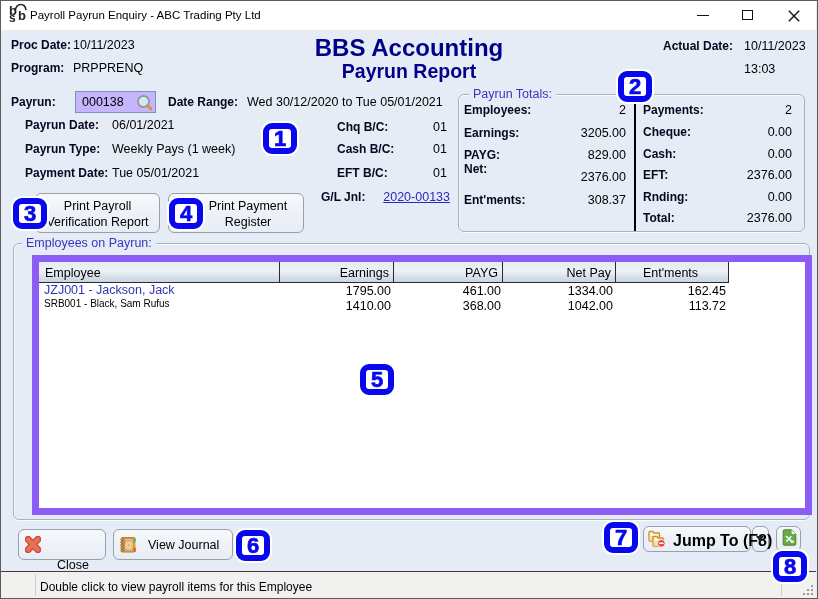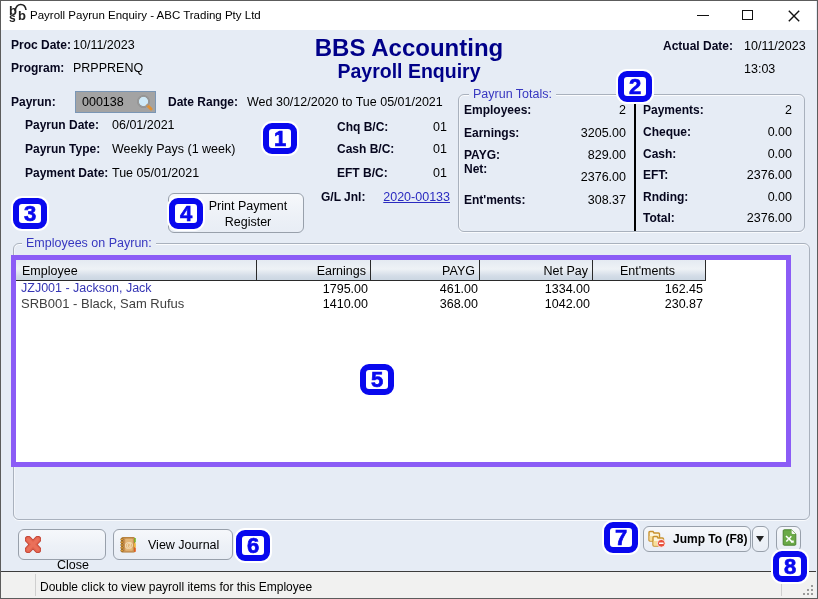--- a/index.html
+++ b/index.html
@@ -47,24 +47,24 @@
     </svg>
 
   <div class="abs lbl" style="left:11px;top:37px;">Proc Date:</div>
   <div class="abs val" style="left:73px;top:37px;">10/11/2023</div>
   <div class="abs lbl" style="left:11px;top:60px;">Program:</div>
   <div class="abs val" style="left:73px;top:60px;">PRPPRENQ</div>
   <div class="abs lbl rt" style="left:583px;top:38px;width:150px;">Actual Date:</div>
   <div class="abs val" style="left:744px;top:38px;">10/11/2023</div>
   <div class="abs val" style="left:744px;top:61px;">13:03</div>
   <div class="abs" style="left:209px;top:35px;width:400px;text-align:center;font-size:24px;line-height:26px;font-weight:bold;color:#000089;">BBS Accounting</div>
-  <div class="abs" style="left:209px;top:61px;width:400px;text-align:center;font-size:19.5px;line-height:20px;font-weight:bold;color:#000089;">Payroll Enquiry</div>
+  <div class="abs" style="left:209px;top:61px;width:400px;text-align:center;font-size:19.5px;line-height:20px;font-weight:bold;color:#000089;">Payrun Report</div>
 
   <div class="abs lbl" style="left:11px;top:94px;">Payrun:</div>
-  <div class="abs" style="left:75px;top:91px;width:81px;height:22px;background:#a3a3a3;border:1px solid #7a96b5;">
+  <div class="abs" style="left:75px;top:91px;width:81px;height:22px;background:#c4b5fd;border:1px solid #7a96b5;">
     <span style="position:absolute;left:6px;top:3px;font-size:12.5px;color:#000;">000138</span>
     <svg style="position:absolute;right:2px;top:2px;" width="17" height="17" viewBox="0 0 17 17">
       <circle cx="7.5" cy="7.5" r="5.5" fill="#cfe9f7" stroke="#8a8a8a" stroke-width="1.6"></circle>
       <path d="M11.5 11.5 L15 15" stroke="#e09134" stroke-width="3" stroke-linecap="round"></path>
       <circle cx="7.5" cy="7.5" r="5.5" fill="none" stroke="#9a9a9a" stroke-width="1.2"></circle>
     </svg>
   </div>
   <div class="abs lbl" style="left:168px;top:94px;">Date Range:</div>
   <div class="abs val" style="left:247px;top:94px;">Wed 30/12/2020 to Tue 05/01/2021</div>
 
@@ -77,20 +77,21 @@
 
   <div class="abs lbl" style="left:337px;top:119px;">Chq B/C:</div>
   <div class="abs val rt" style="left:387px;top:119px;width:60px;">01</div>
   <div class="abs lbl" style="left:337px;top:141px;">Cash B/C:</div>
   <div class="abs val rt" style="left:387px;top:141px;width:60px;">01</div>
   <div class="abs lbl" style="left:337px;top:165px;">EFT B/C:</div>
   <div class="abs val rt" style="left:387px;top:165px;width:60px;">01</div>
   <div class="abs lbl" style="left:321px;top:189px;">G/L Jnl:</div>
   <div class="abs val rt" style="left:370px;top:189px;width:80px;"><span style="color:#2a2ac0;text-decoration:underline;">2020-00133</span></div>
 
+  <div class="btn" style="left:35px;top:193px;width:125px;height:40px;line-height:16px;padding-top:4px;">Print Payroll<br>Verification Report</div>
   <div class="btn" style="left:168px;top:193px;width:136px;height:40px;line-height:16px;padding-top:4px;padding-left:24px;">Print Payment<br>Register</div>
 
   <div class="gbox" style="left:458px;top:94px;width:347px;height:138px;"></div>
   <div class="gcap" style="left:469px;top:87px;">Payrun Totals:</div>
   <div class="abs" style="left:634px;top:102px;width:2px;height:129px;background:#000;"></div>
   <div class="abs lbl" style="left:464px;top:102px;">Employees:</div>
   <div class="abs val rt" style="left:526px;top:102px;width:100px;">2</div>
   <div class="abs lbl" style="left:464px;top:125px;">Earnings:</div>
   <div class="abs val rt" style="left:526px;top:125px;width:100px;">3205.00</div>
   <div class="abs lbl" style="left:464px;top:147px;">PAYG:</div>
@@ -108,44 +109,44 @@
   <div class="abs val rt" style="left:692px;top:146px;width:100px;">0.00</div>
   <div class="abs lbl" style="left:643px;top:167px;">EFT:</div>
   <div class="abs val rt" style="left:692px;top:167px;width:100px;">2376.00</div>
   <div class="abs lbl" style="left:643px;top:189px;">Rnding:</div>
   <div class="abs val rt" style="left:692px;top:189px;width:100px;">0.00</div>
   <div class="abs lbl" style="left:643px;top:210px;text-align:center;">Total:</div>
   <div class="abs val rt" style="left:692px;top:210px;width:100px;">2376.00</div>
 
   <div class="gbox" style="left:13px;top:243px;width:797px;height:277px;"></div>
   <div class="gcap" style="left:22px;top:236px;">Employees on Payrun:</div>
-  <div class="abs" style="left:11px;top:255px;width:780px;height:212px;background:#fff;border:5px solid #8b5cf6;">
+  <div class="abs" style="left:32px;top:255px;width:780px;height:260px;background:#fff;border:7px solid #8b5cf6;">
 
     <div style="position:absolute;left:0;top:0;width:689px;height:21px;background:linear-gradient(#e4eaf1,#eef2f6 45%,#d3dce7 80%,#cbd6e2);border-bottom:1px solid #2a2a2a;"></div>
     <div style="position:absolute;left:240px;top:0;width:1px;height:21px;background:#2a2a2a;"></div>
     <div style="position:absolute;left:354px;top:0;width:1px;height:21px;background:#2a2a2a;"></div>
     <div style="position:absolute;left:463px;top:0;width:1px;height:21px;background:#2a2a2a;"></div>
     <div style="position:absolute;left:576px;top:0;width:1px;height:21px;background:#2a2a2a;"></div>
     <div style="position:absolute;left:689px;top:0;width:1px;height:21px;background:#2a2a2a;"></div>
     <div class="val" style="position:absolute;left:6px;top:3px;">Employee</div>
     <div class="val rt" style="position:absolute;left:240px;top:3px;width:110px;">Earnings</div>
     <div class="val rt" style="position:absolute;left:354px;top:3px;width:105px;">PAYG</div>
     <div class="val rt" style="position:absolute;left:463px;top:3px;width:109px;">Net Pay</div>
     <div class="val rt" style="position:absolute;left:576px;top:3px;width:111px;text-align:center;">Ent'ments</div>
 
     <div style="position:absolute;left:5px;top:21px;font-size:12.5px;color:#3434b4;">JZJ001 - Jackson, Jack</div>
     <div class="val rt" style="position:absolute;left:240px;top:21px;width:112px;">1795.00</div>
     <div class="val rt" style="position:absolute;left:354px;top:21px;width:108px;">461.00</div>
     <div class="val rt" style="position:absolute;left:463px;top:21px;width:111px;">1334.00</div>
     <div class="val rt" style="position:absolute;left:576px;top:21px;width:111px;">162.45</div>
-    <div style="position:absolute;left:5px;top:36px;font-size:13px;color:#404040;">SRB001 - Black, Sam Rufus</div>
+    <div style="position:absolute;left:5px;top:36px;font-size:10px;color:#000000;">SRB001 - Black, Sam Rufus</div>
     <div class="val rt" style="position:absolute;left:240px;top:36px;width:112px;">1410.00</div>
     <div class="val rt" style="position:absolute;left:354px;top:36px;width:108px;">368.00</div>
     <div class="val rt" style="position:absolute;left:463px;top:36px;width:111px;">1042.00</div>
-    <div class="val rt" style="position:absolute;left:576px;top:36px;width:111px;">230.87</div>
+    <div class="val rt" style="position:absolute;left:576px;top:36px;width:111px;">113.72</div>
   </div>
 
   <div class="btn" style="left:18px;top:529px;width:88px;height:31px;"></div>
   <svg class="abs" style="left:25px;top:536px;z-index:5;" width="16" height="17" viewBox="0 0 16 17">
     <path d="M3.2 3.4 L12.8 13.6 M12.8 3.4 L3.2 13.6" stroke="#c04537" stroke-width="7" stroke-linecap="round"></path>
     <path d="M3.2 3.4 L12.8 13.6 M12.8 3.4 L3.2 13.6" stroke="#e4654f" stroke-width="5.2" stroke-linecap="round"></path>
     <path d="M3.4 3.5 L12.6 13.3 M12.6 3.5 L3.4 13.3" stroke="#ea705a" stroke-width="3" stroke-linecap="round"></path>
   </svg>
   <div class="abs val" style="left:57px;top:537px;margin-top:20px;">Close</div>
 
@@ -170,21 +171,21 @@
 
   <div class="btn" style="left:643px;top:526px;width:108px;height:26px;"></div>
   <svg class="abs" style="left:648px;top:530px;z-index:5;" width="18" height="18" viewBox="0 0 18 18">
     <path d="M1 2.5 Q1 1.5 2 1.5 L5 1.5 L6 3 L10.5 3 Q11.5 3 11.5 4 L11.5 10 Q11.5 11 10.5 11 L2 11 Q1 11 1 10 Z" fill="#fdf6dc" stroke="#c8922e" stroke-width="1.4"></path>
     <path d="M1.6 6 L11 6 L11 10.2 Q11 10.8 10.3 10.8 L2.2 10.8 Q1.6 10.8 1.6 10.2 Z" fill="#f7df9a"></path>
     <path d="M5 7.5 Q5 6.5 6 6.5 L9 6.5 L10 8 L14.5 8 Q15.5 8 15.5 9 L15.5 15 Q15.5 16 14.5 16 L6 16 Q5 16 5 15 Z" fill="#fdf6dc" stroke="#c8922e" stroke-width="1.4"></path>
     <path d="M5.6 11 L15 11 L15 15.2 Q15 15.8 14.3 15.8 L6.2 15.8 Q5.6 15.8 5.6 15.2 Z" fill="#f7df9a"></path>
     <circle cx="13.3" cy="13.3" r="3.9" fill="#e8503c" stroke="#fff" stroke-width="0.8"></circle>
     <rect x="11" y="12.5" width="4.6" height="1.6" rx="0.5" fill="#fff"></rect>
   </svg>
-  <div class="abs" style="left:673px;top:532px;font-size:12px;font-weight:bold;color:#000;z-index:5;">Jump To (F8)</div>
+  <div class="abs" style="left:673px;top:532px;font-size:16px;font-weight:bold;color:#000;z-index:5;">Jump To (F8)</div>
   <div class="btn" style="left:752px;top:526px;width:17px;height:26px;"></div>
   <div class="abs" style="left:756px;top:536px;width:0;height:0;border-left:4.5px solid transparent;border-right:4.5px solid transparent;border-top:6px solid #222;z-index:5;"></div>
   <div class="btn" style="left:776px;top:526px;width:25px;height:26px;"></div>
   <svg class="abs" style="left:782px;top:529px;z-index:5;" width="15" height="17" viewBox="0 0 15 17">
     <path d="M1.2 1.8 Q1.2 0.8 2.2 0.8 L9.6 0.8 L13.8 5 L13.8 15.2 Q13.8 16.2 12.8 16.2 L2.2 16.2 Q1.2 16.2 1.2 15.2 Z" fill="#6aaa47" stroke="#4a8230" stroke-width="1"></path>
     <path d="M9.6 0.8 L13.8 5 L10.6 5 Q9.6 5 9.6 4 Z" fill="#fff" opacity="0.92"></path>
     <path d="M4 7 L9.8 12.6 M9.3 7.2 L7.5 9.4 M6.3 10.4 L4.3 12.6 M9 12.9 L11 12.9 L11 11.5" stroke="#fff" stroke-width="1.5" fill="none"></path>
   </svg>
 
   <div class="abs" style="left:0;top:571px;width:816px;height:27px;background:#f1f1f0;border-top:1px solid #3c3c3c;">

